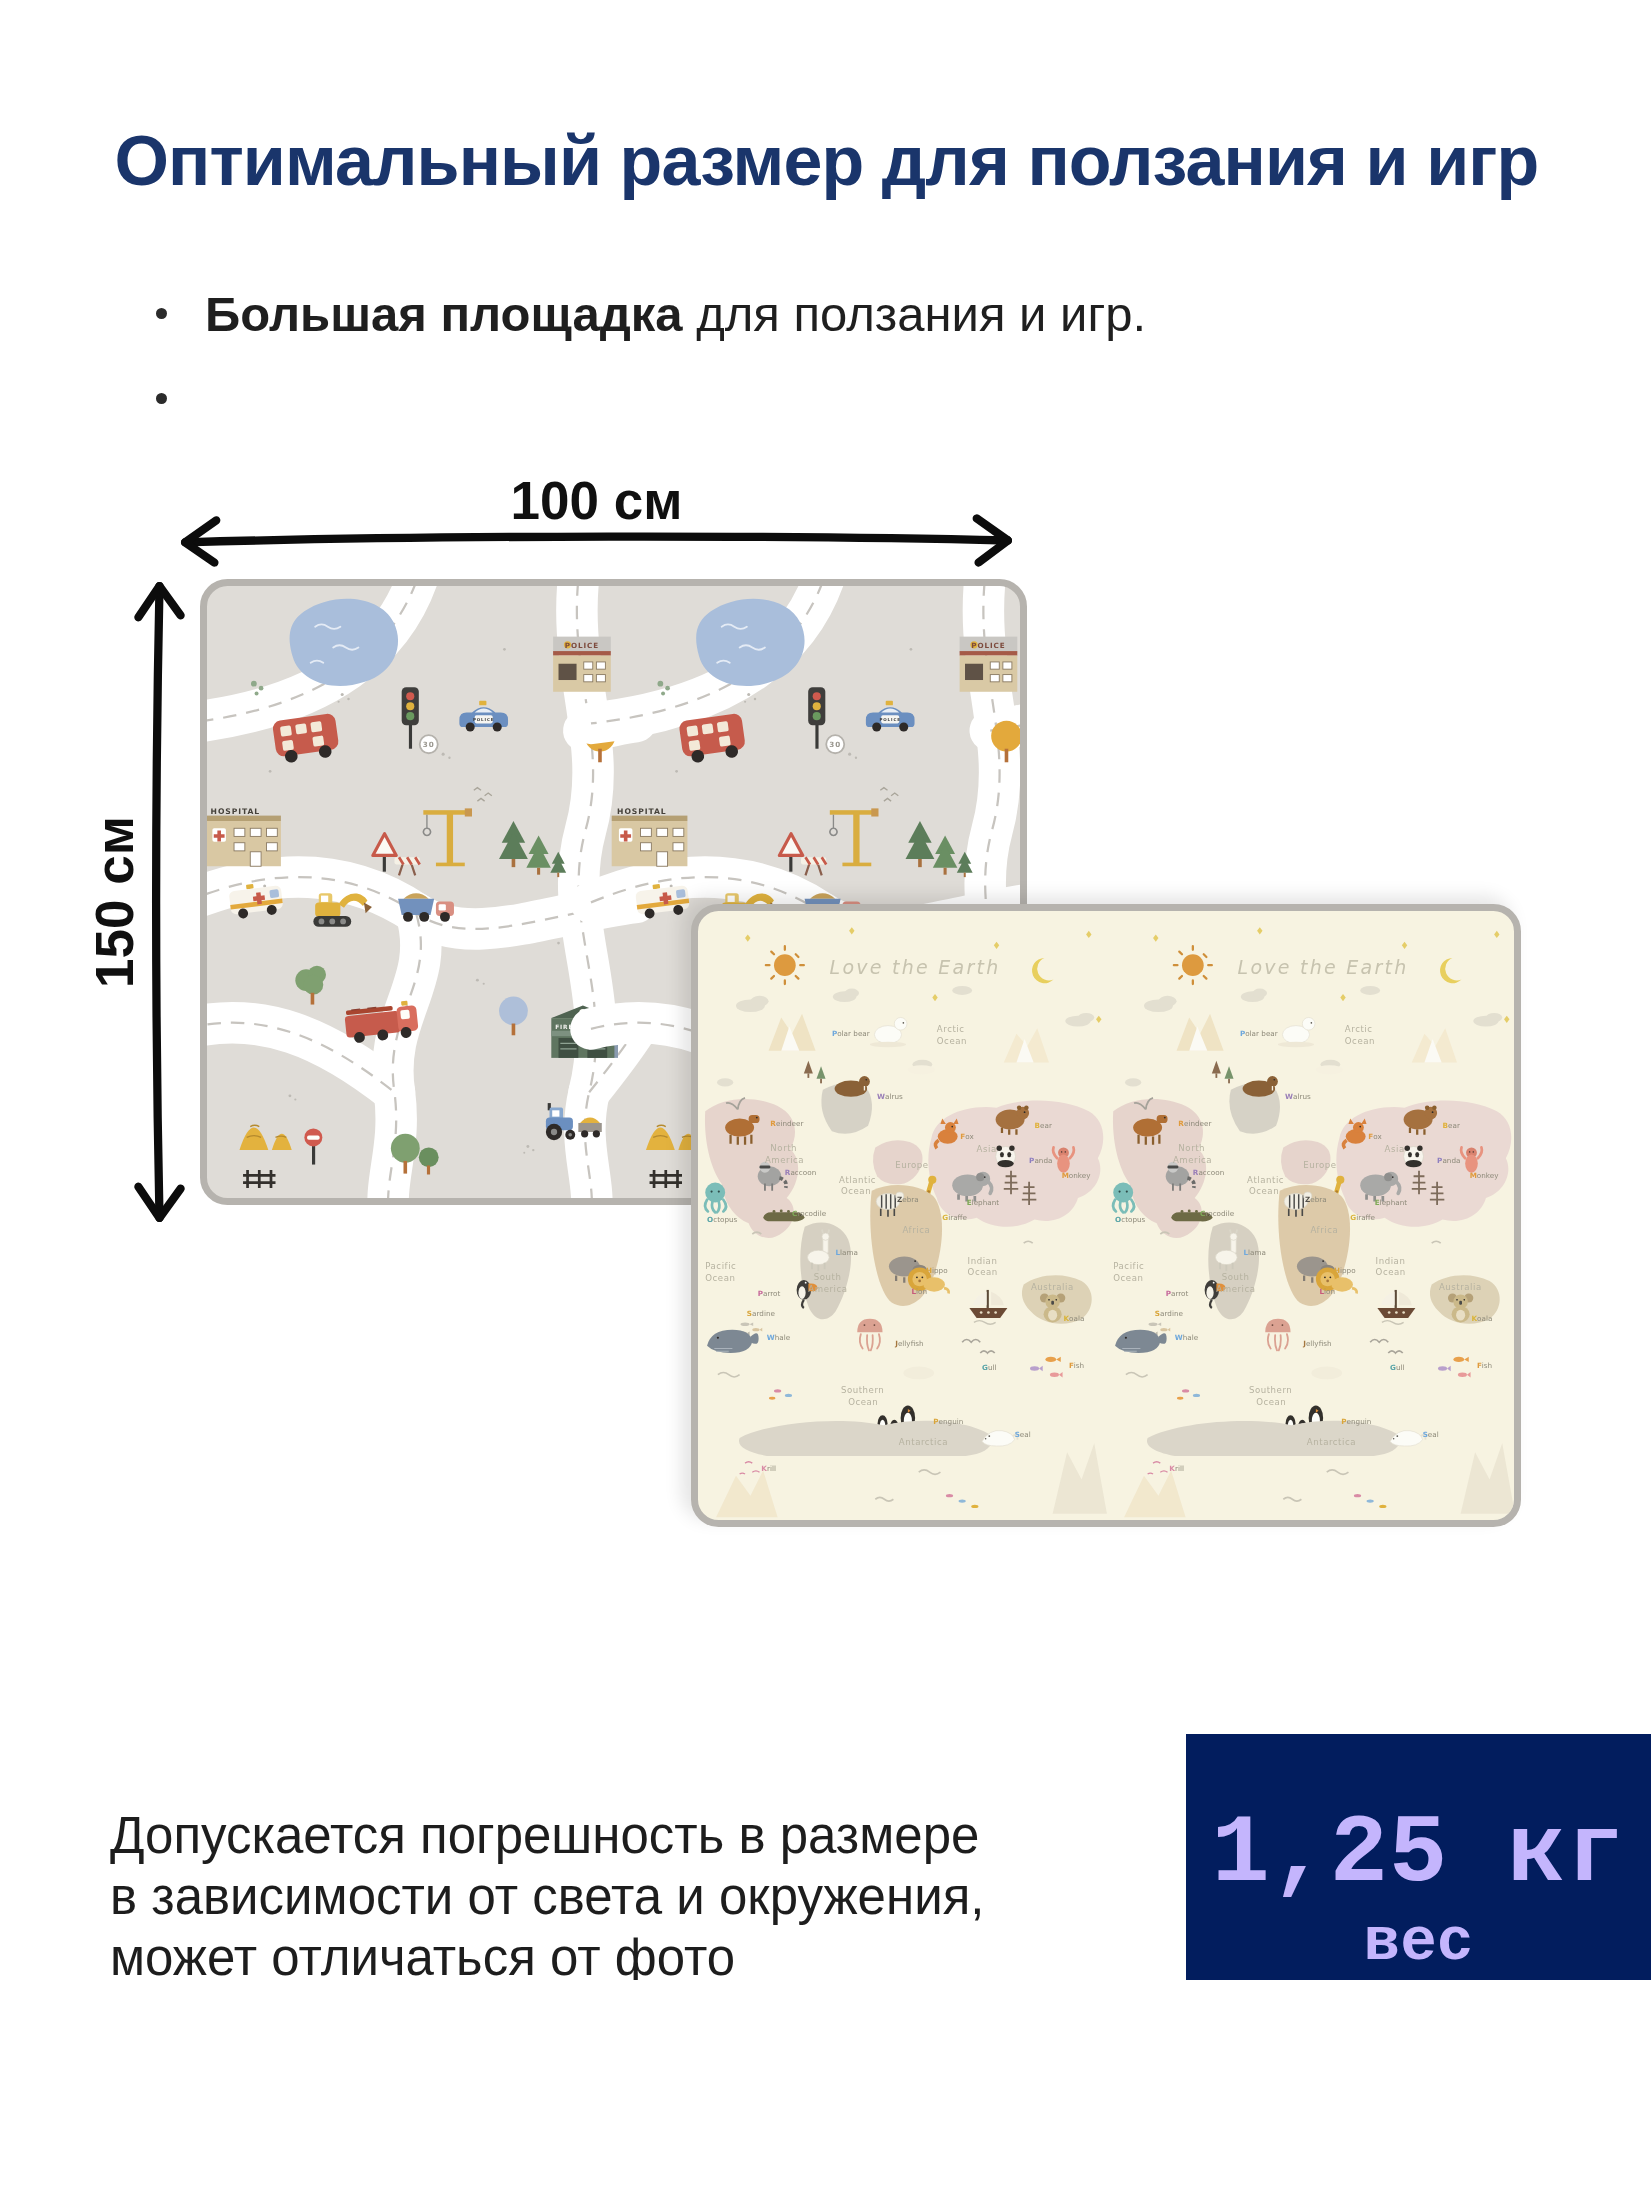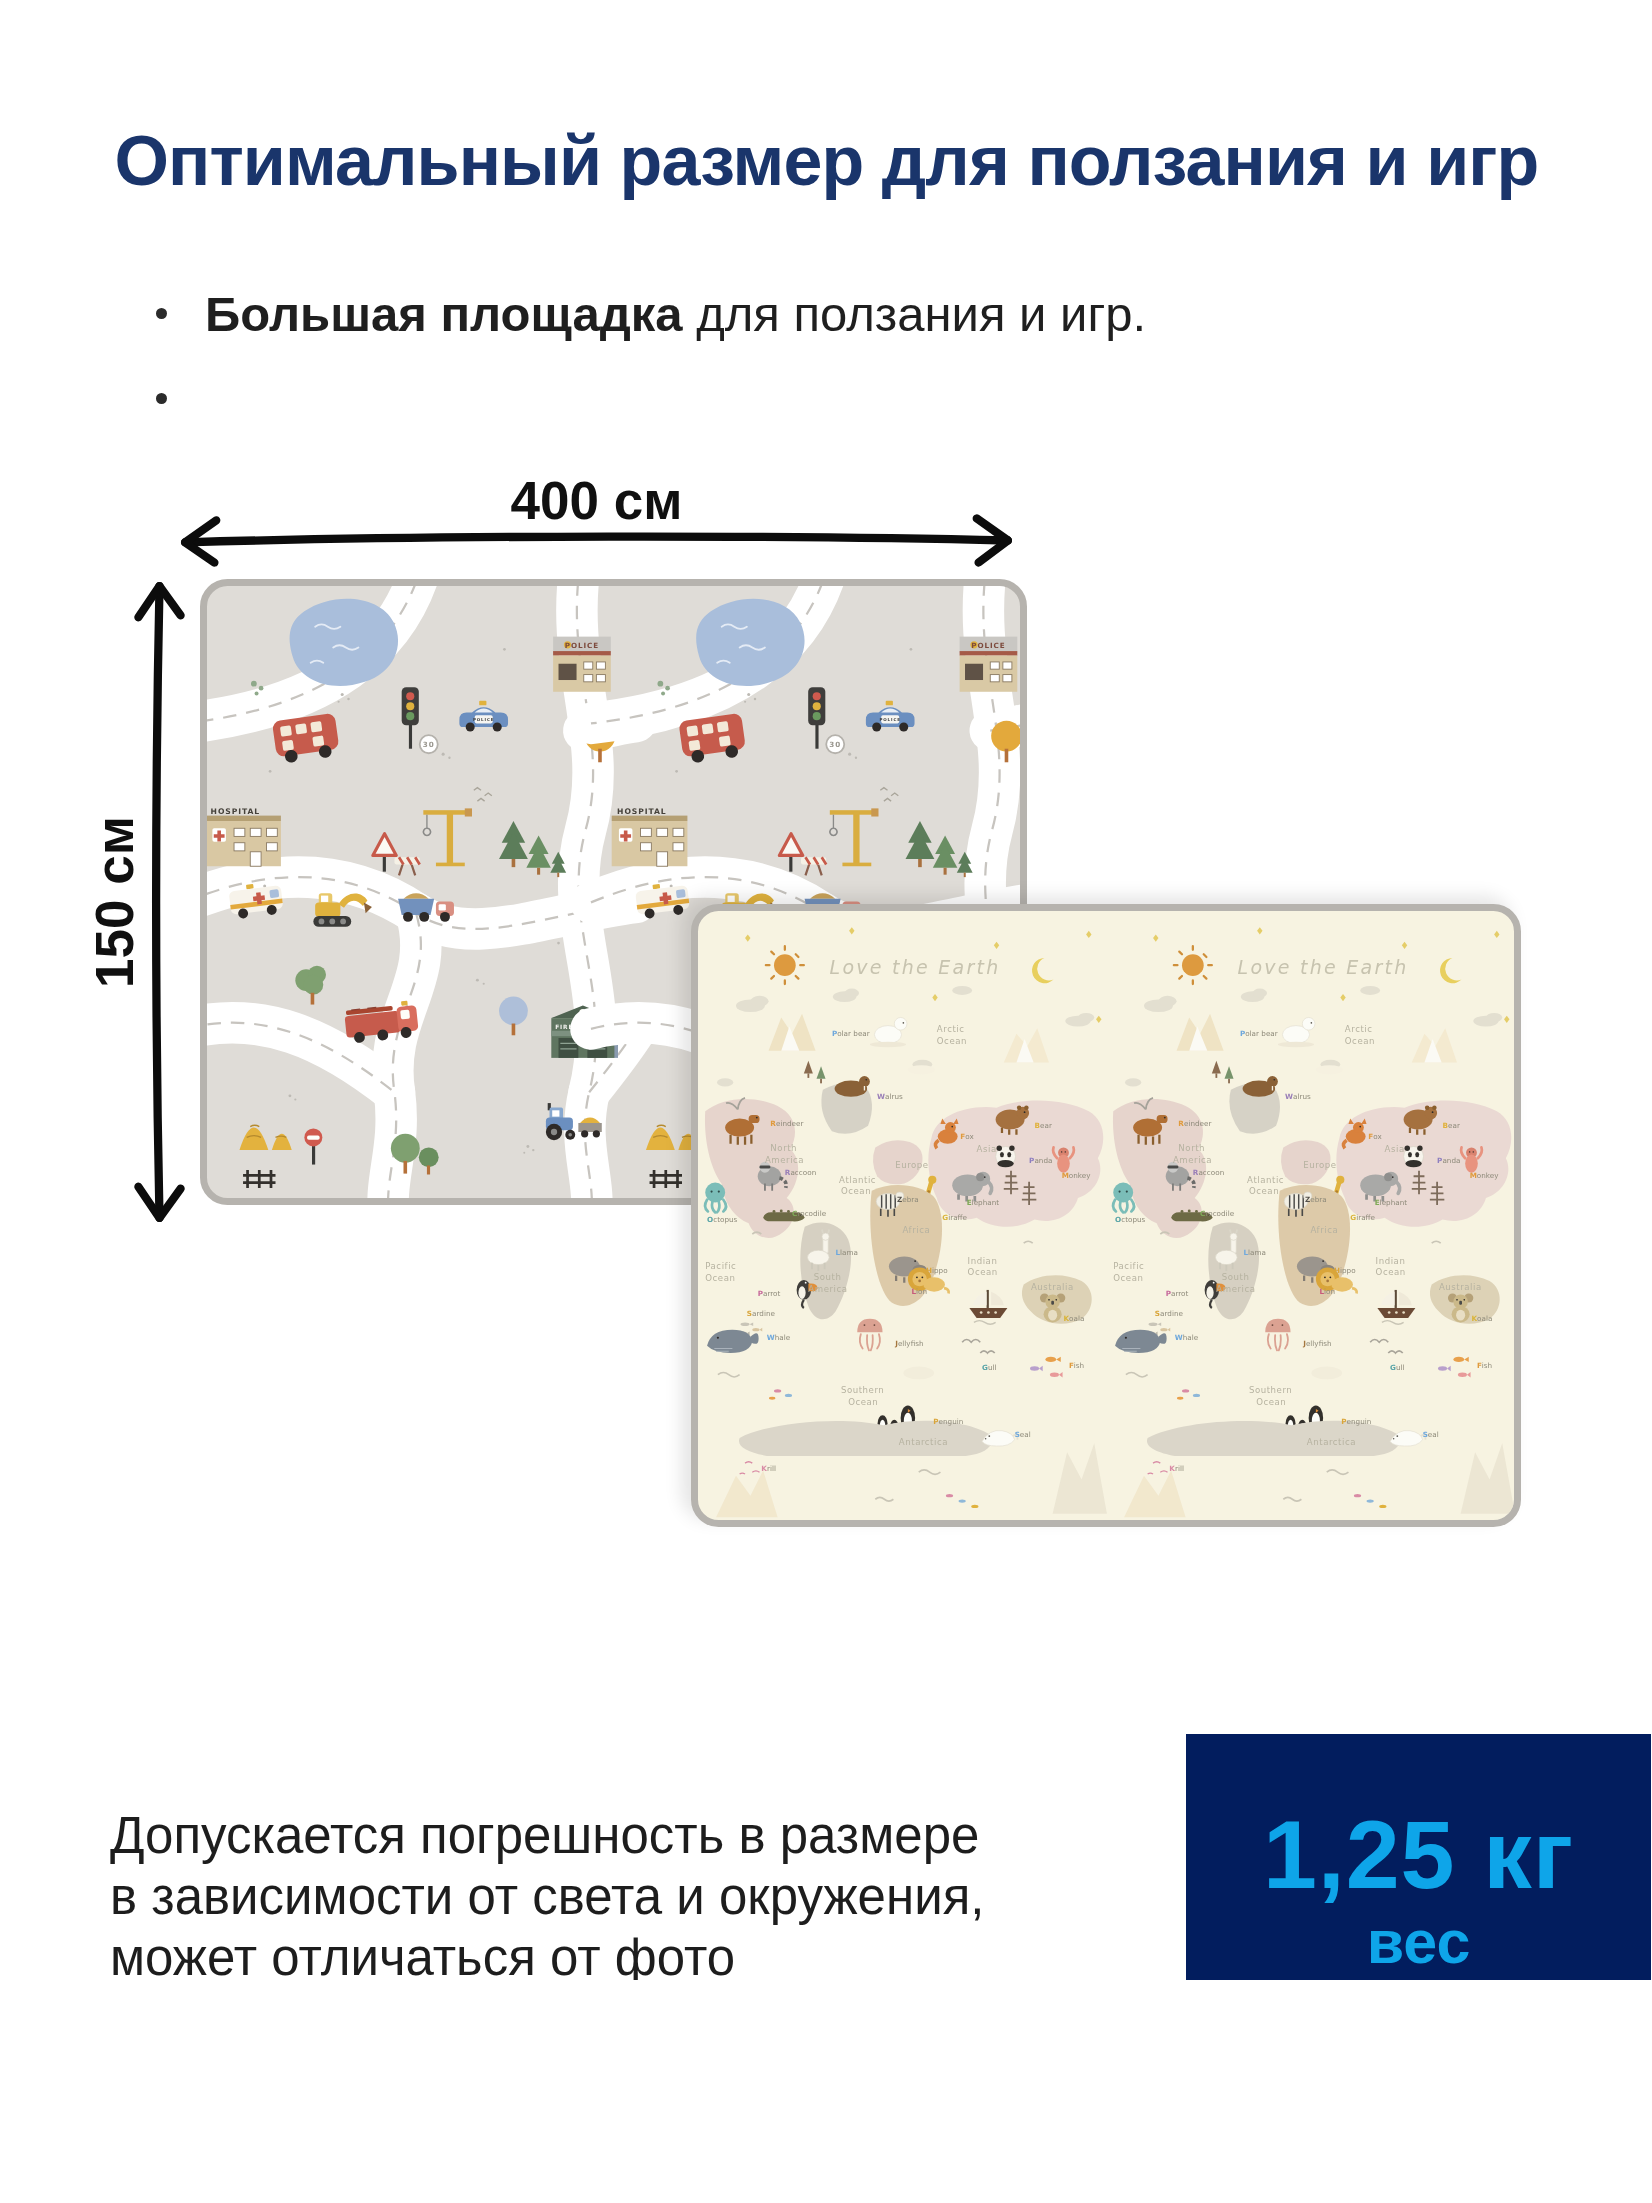--- a/index.html
+++ b/index.html
@@ -23,21 +23,21 @@
   .mat{position:absolute;border:7.3px solid #b6b3ae;border-radius:27.5px;box-sizing:border-box;overflow:hidden;}
   .mat svg{display:block;width:100%;height:100%;}
   .mat-city{left:200px;top:579px;width:827px;height:626px;background:#dfdcd7;}
   .mat-world{left:691px;top:883px;width:830px;height:623px;background:#f7f3e1;
     box-shadow:-9.2px -7.3px 16.5px rgba(0,0,0,0.10);margin-top:21px;}
 
   .disclaimer{position:absolute;left:110px;top:1805px;font-size:51px;line-height:1.2;color:#1d1d1d;}
   .disclaimer b{font-weight:700;}
 
   .badge{position:absolute;left:1186px;top:1734px;width:465px;height:311px;background:#021d5e;
-    color:#0ea5e9;display:flex;flex-direction:column;align-items:center;justify-content:center;}
+    color:#c4b5fd;display:flex;flex-direction:column;align-items:center;justify-content:center;font-family:Liberation Mono, monospace;}
   .badge-value{font-size:97px;font-weight:700;line-height:1;letter-spacing:0.9px;}
   .badge-label{font-size:61px;font-weight:700;line-height:1;margin-top:9.2px;}
 
   
   text{font-family:"DejaVu Sans","Liberation Sans",sans-serif;}
   .map-label{font-size:8px;fill:#8e8a7a;}
   .geo{font-size:9.5px;fill:#b6b2a0;letter-spacing:0.6px;}
   .hand{font-style:italic;letter-spacing:2.5px;}
   .city-label{font-weight:bold;letter-spacing:1px;}
 </style>
@@ -50,21 +50,21 @@
 
   <ul class="features">
     <li class="feature">
       <span class="dot"></span><b>Большая площадка</b><span> для ползания и игр.</span>
     </li>
     <li class="feature">
       <span class="dot"></span><b></b>
     </li>
   </ul>
 
-  <div class="dim-w">400 см</div>
+  <div class="dim-w">100 см</div>
   <svg class="arrow" style="left:163px;top:511px" width="867" height="59" viewBox="0 0 944 64">
     <g stroke="#0c0c0c" stroke-width="9" fill="none" stroke-linecap="round" stroke-linejoin="round">
       <path d="M24,34 C300,26 680,26 920,32"></path>
       <path d="M58,10 L24,34 L56,56"></path>
       <path d="M886,8 L920,32 L888,56"></path>
     </g>
   </svg>
 
   <div class="dim-h">150 см</div>
   <svg class="arrow" style="left:130px;top:564px" width="59" height="676" viewBox="0 0 64 736">

